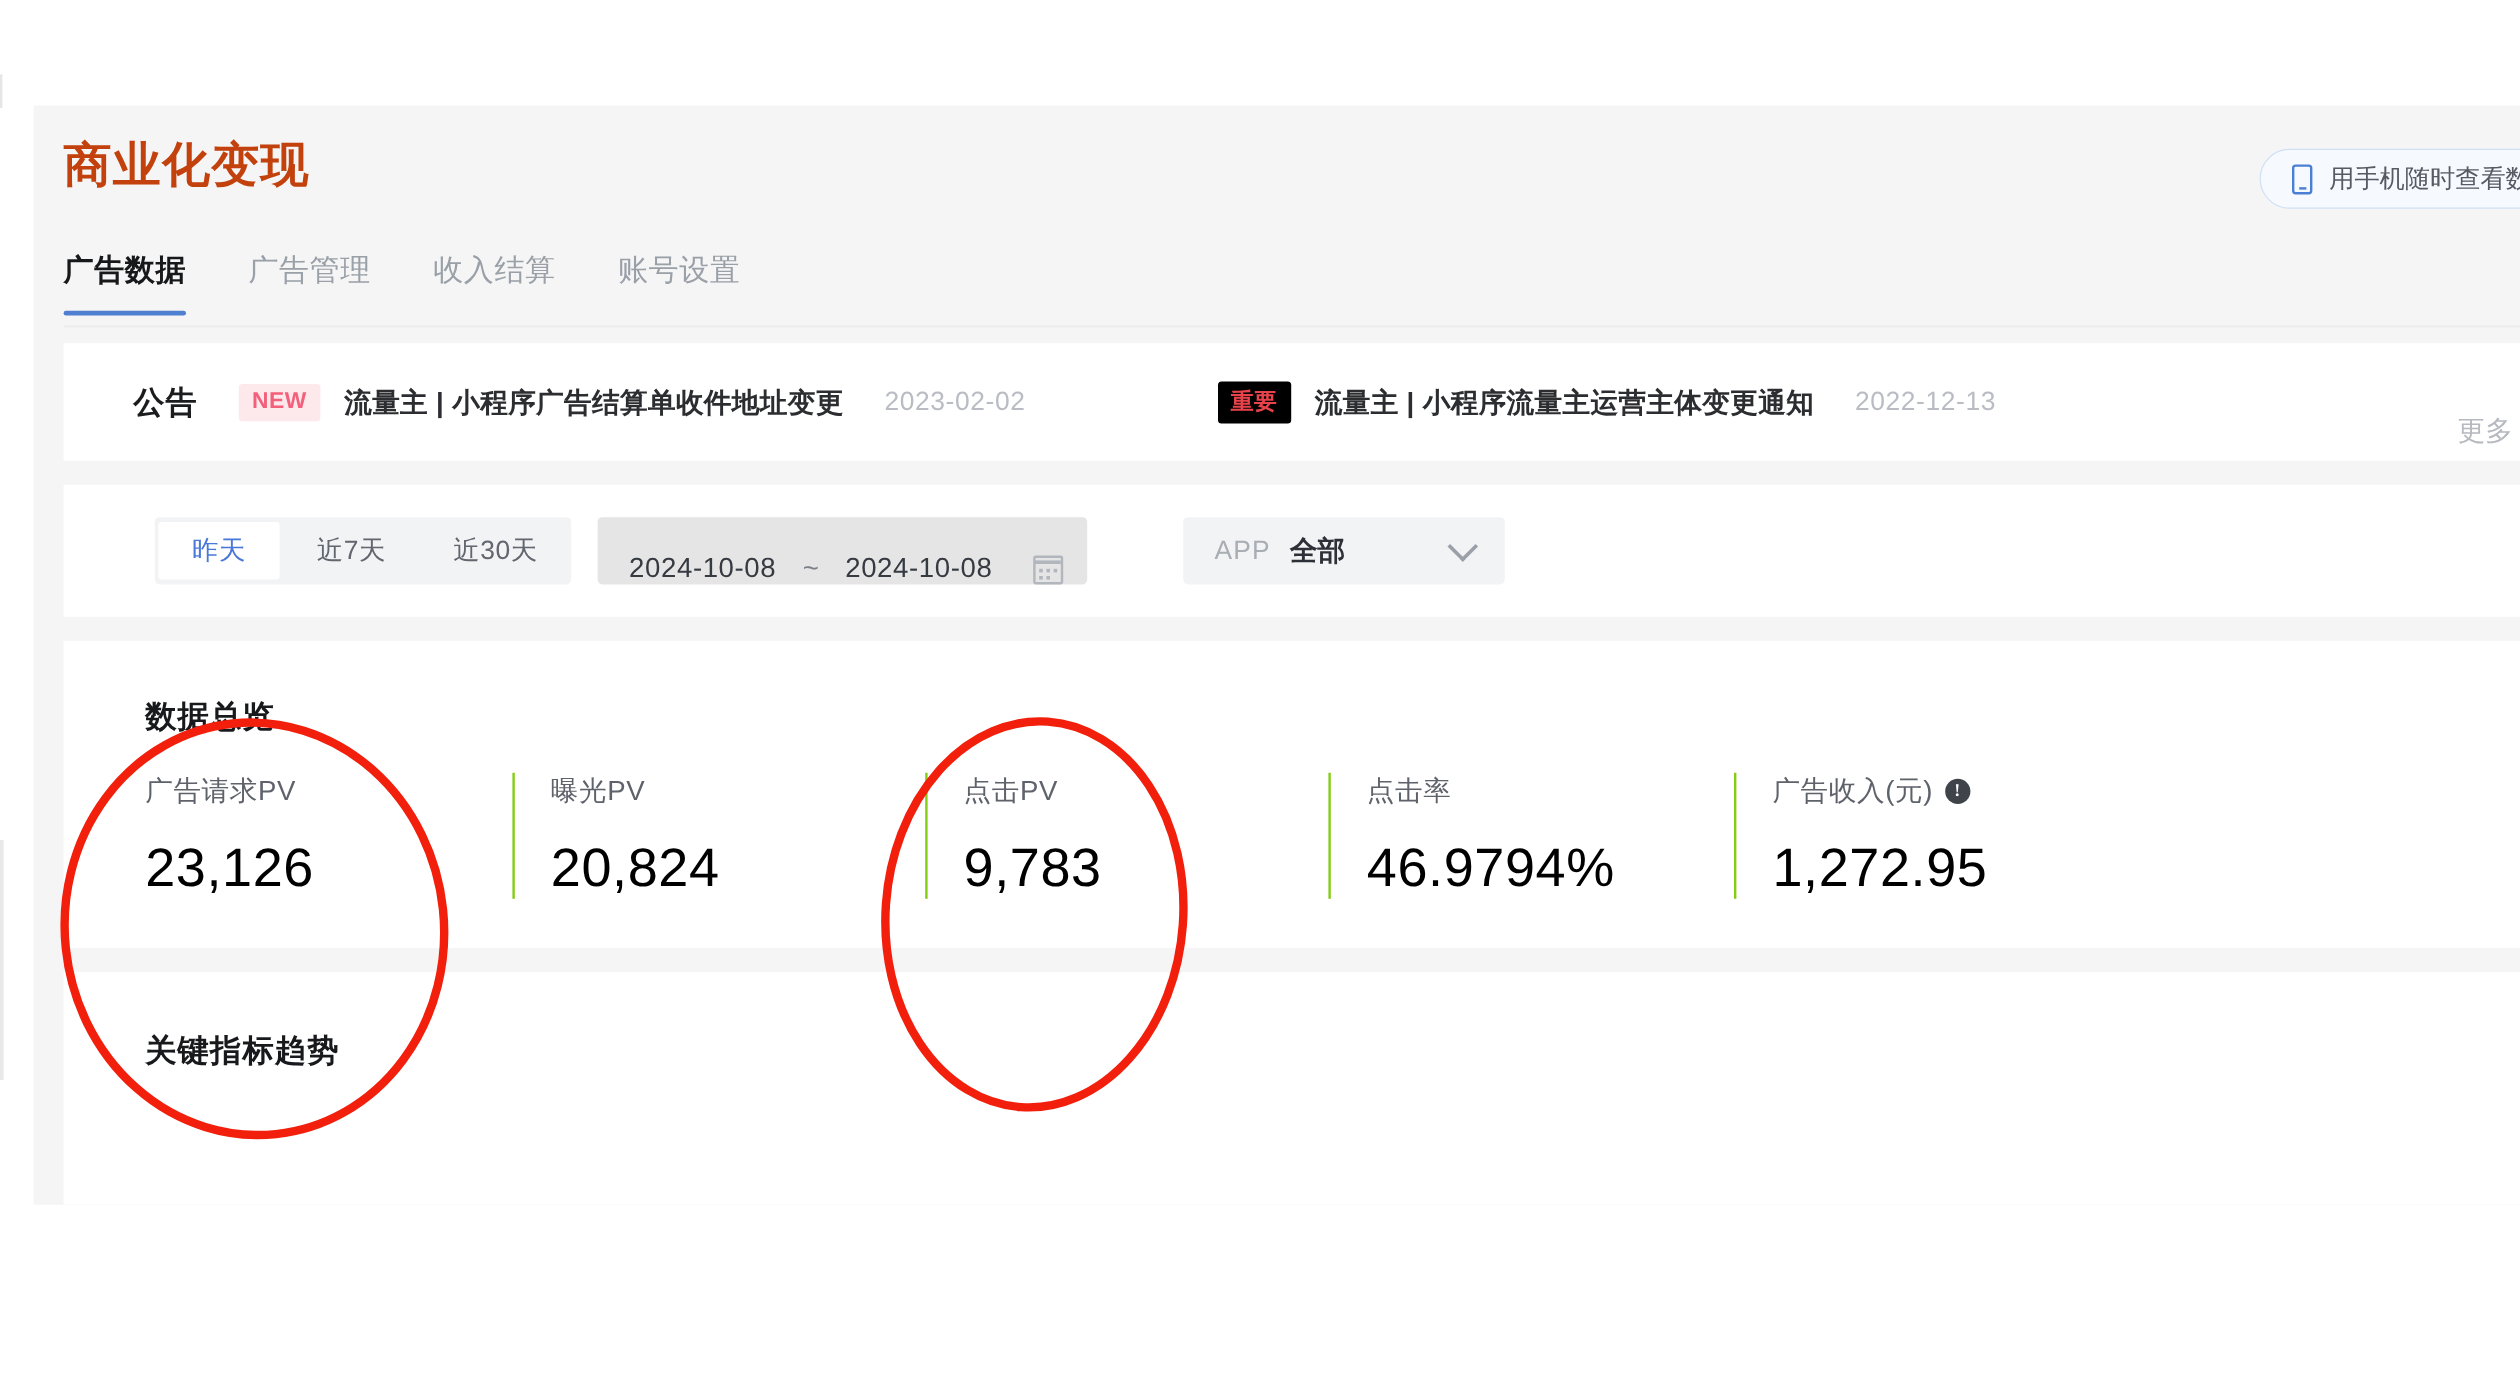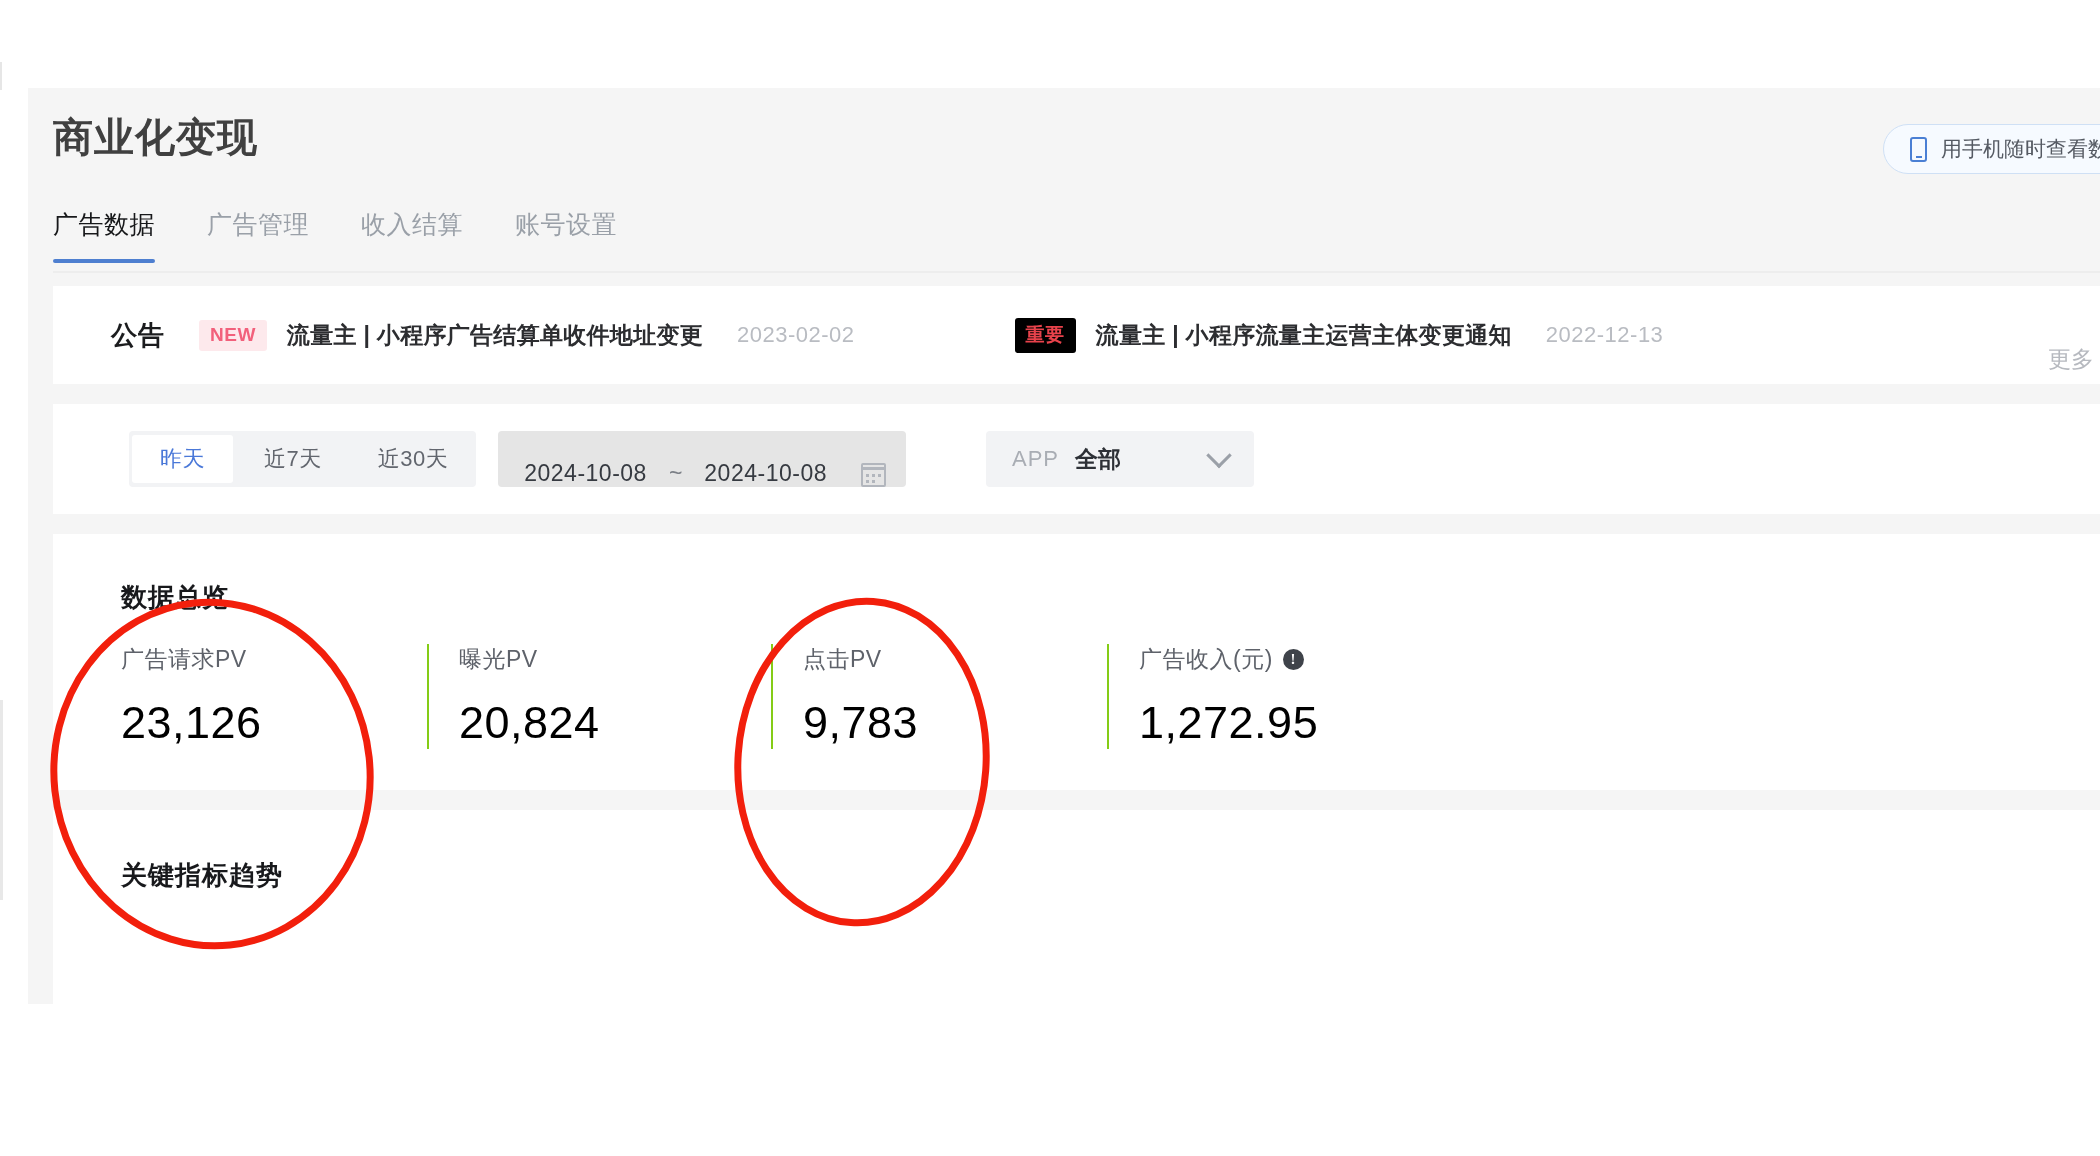--- a/index.html
+++ b/index.html
@@ -48,21 +48,21 @@
     background: #e8e8e8;
   }
 
   
   .page-title {
     position: absolute;
     left: 25px;
     top: 22px;
     font-size: 40px;
     font-weight: bold;
-    color: #404040;
+    color: #c2410c;
     letter-spacing: 1px;
   }
   .phone-btn {
     position: absolute;
     left: 1855px;
     top: 36px;
     height: 50px;
     display: flex;
     align-items: center;
     gap: 14px;
@@ -108,21 +108,21 @@
   }
   .tab {
     font-size: 25px;
     color: #9aa0a8;
     padding-bottom: 22px;
     position: relative;
     letter-spacing: 0.5px;
   }
   .tab.active {
     color: #17181a;
-    font-weight: normal;
+    font-weight: bold;
   }
   .tab.active::after {
     content: "";
     position: absolute;
     left: 0;
     right: 0;
     bottom: 0;
     height: 4px;
     background: #4e7fd0;
     border-radius: 2px;
@@ -475,20 +475,26 @@
           <div class="m-value">20,824</div>
         </div>
 
         <div class="metric w3">
           <div class="m-label">
             <span>点击PV</span>
           </div>
           <div class="m-value">9,783</div>
         </div>
 
+        <div class="metric w4">
+          <div class="m-label">
+            <span>点击率</span>
+          </div>
+          <div class="m-value">46.9794%</div>
+        </div>
 
 
         <div class="metric w6">
           <div class="m-label">
             <span>广告收入(元)</span>
             <span class="info-icon">!</span>
           </div>
           <div class="m-value">1,272.95</div>
         </div>
 

